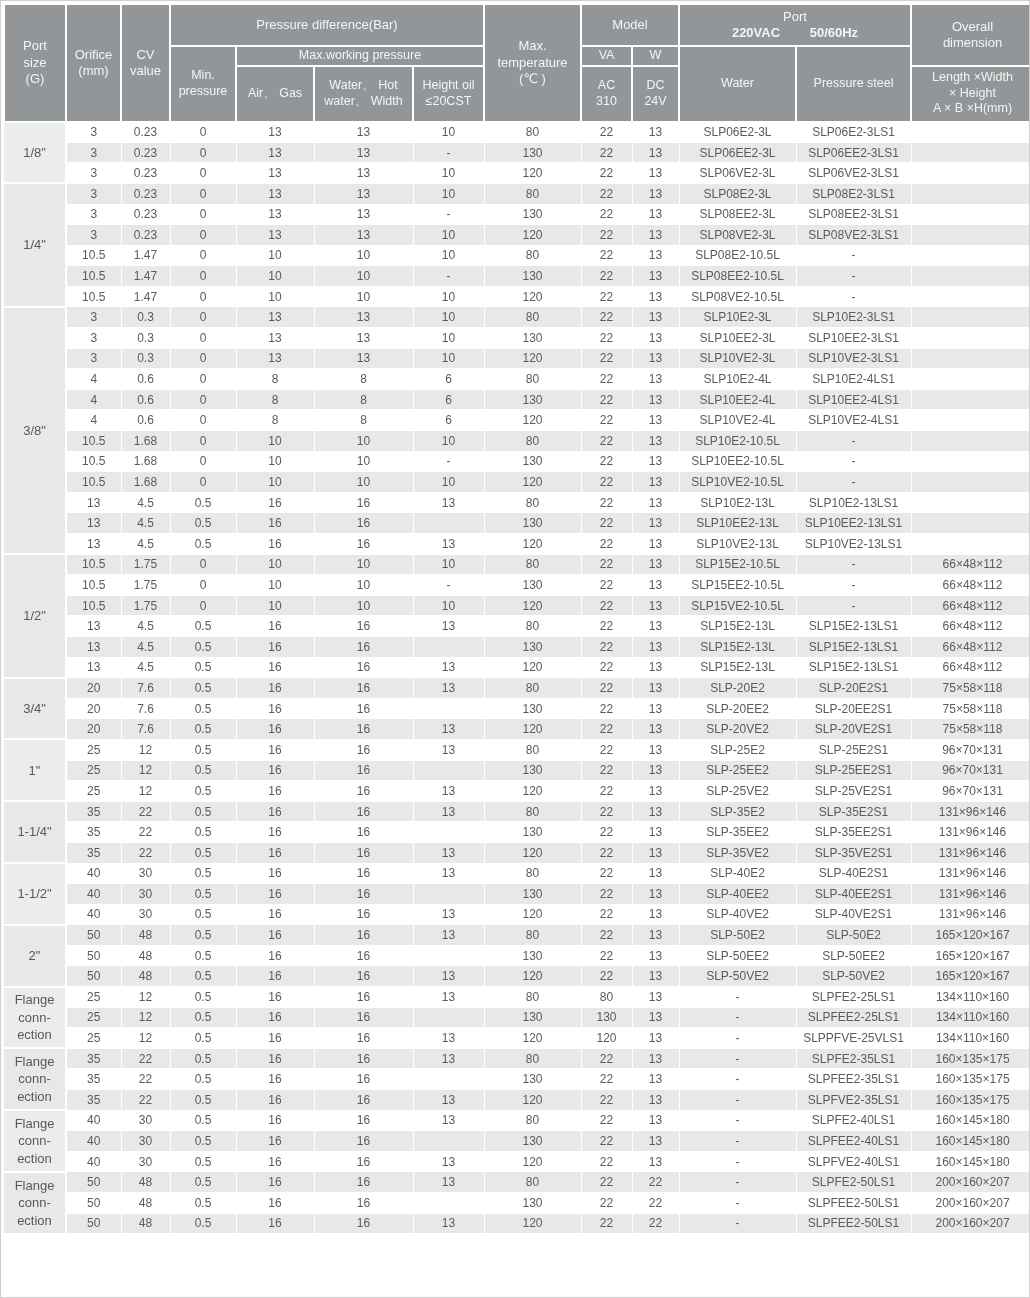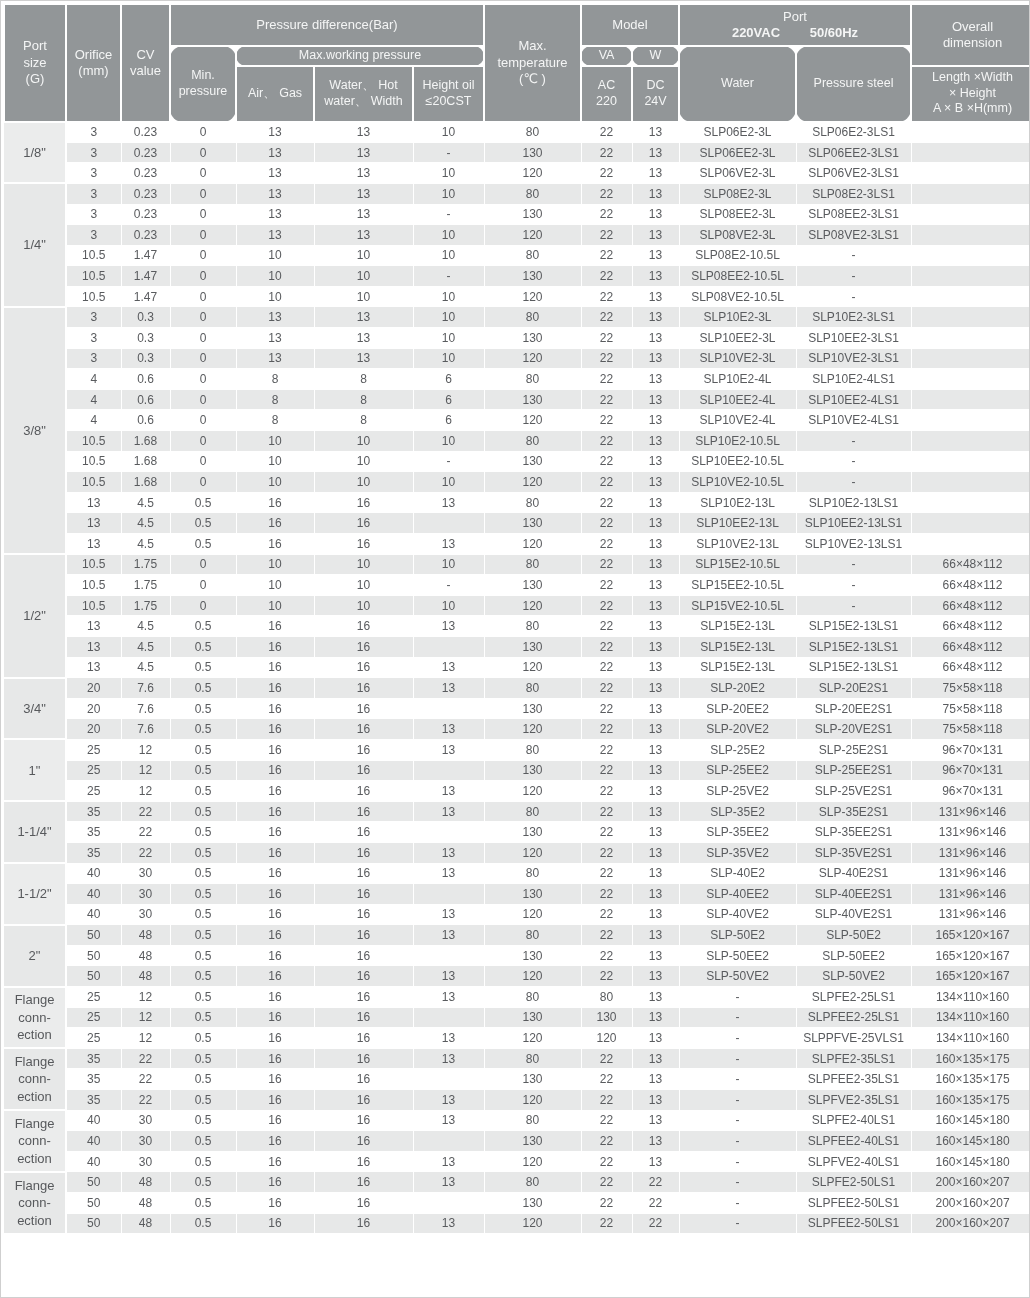--- a/index.html
+++ b/index.html
@@ -25,21 +25,21 @@
     font-weight: normal;
     font-size: 13px;
     line-height: 1.25;
     text-align: center;
     vertical-align: middle;
     border: 2px solid #ffffff;
     white-space: pre-line;
     padding: 1px 2px;
   }
   thead tr.h1 th { height: 42px; }
-  thead tr.h2 th { height: 17px; font-size: 12.5px; border-radius: 13px; }
+  thead tr.h2 th { height: 17px; font-size: 12.5px; }
   thead tr.h3 th { height: 56px; font-size: 12.5px; }
   th .model-sub { display: block; word-spacing: 26px; font-weight: bold; }
   
   tbody td {
     height: 20.6px;
     font-size: 12px;
     color: #595b5e;
     text-align: center;
     vertical-align: middle;
     border-right: 1px solid rgba(255,255,255,0.8);
@@ -107,21 +107,21 @@
         <th rowspan="2">Water</th>
         <th rowspan="2">Pressure steel</th>
       </tr>
       <tr class="h3">
         <th>Air、 Gas</th>
         <th>Water、 Hot
 water、 Width</th>
         <th>Height oil
 ≤20CST</th>
         <th>AC
-220</th>
+310</th>
         <th>DC
 24V</th>
         <th>Length ×Width
 × Height
 A × B ×H(mm)</th>
       </tr>
     </thead>
     <tbody>
         <tr>
           <td rowspan="3" class="port">1/8"</td>

